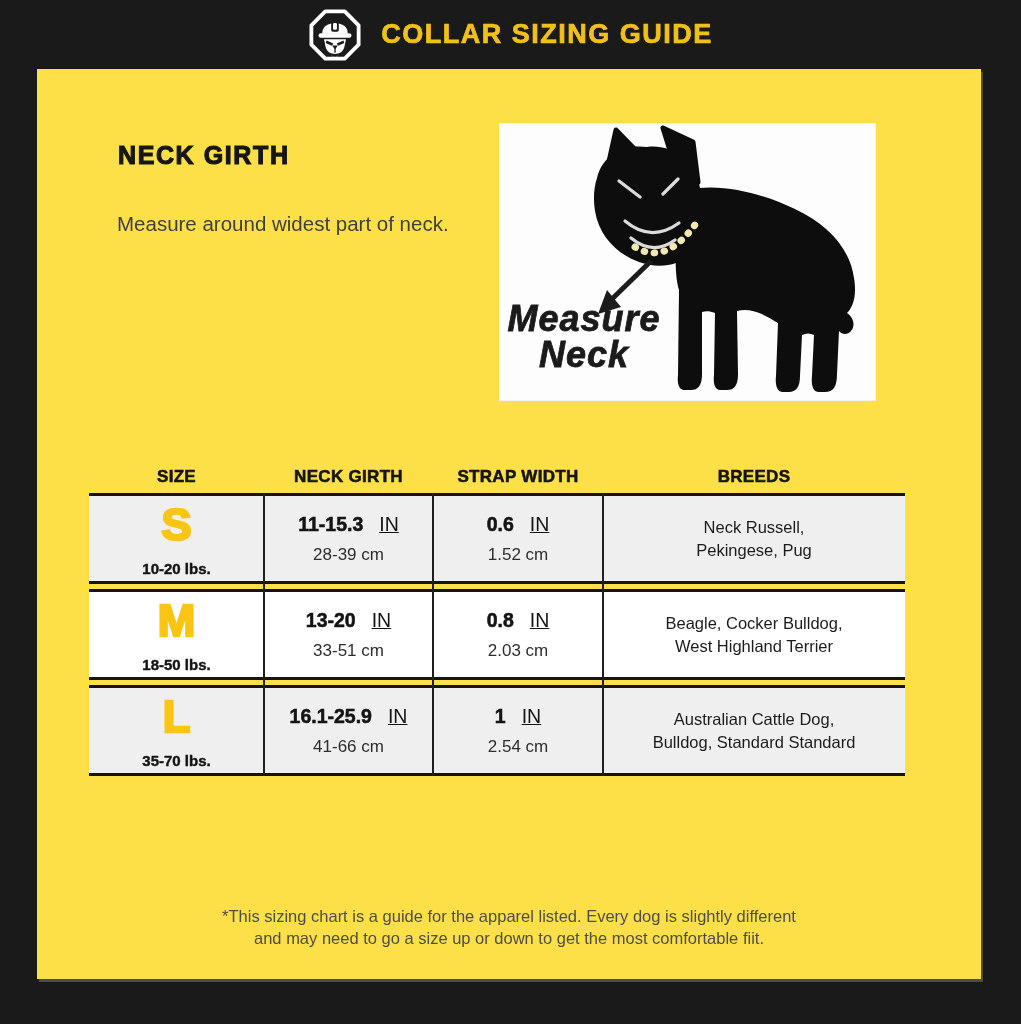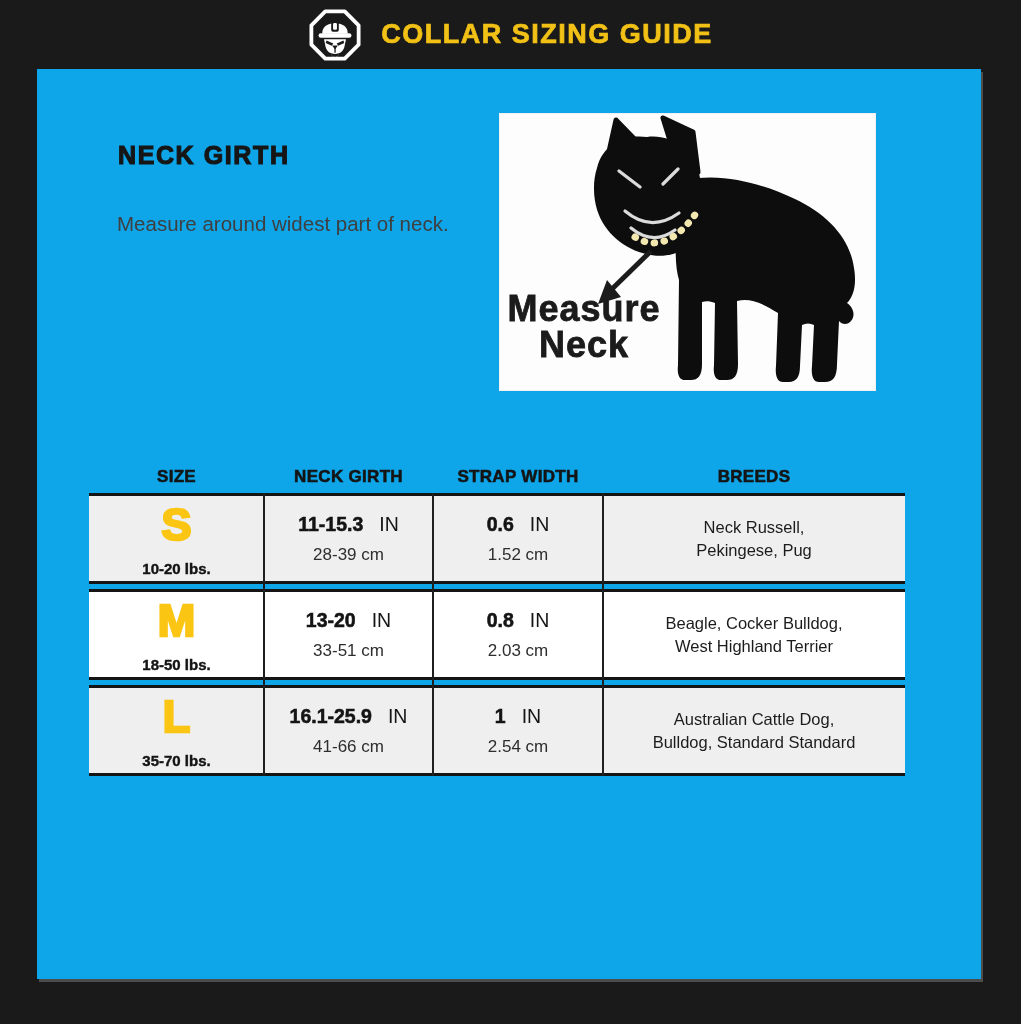--- a/index.html
+++ b/index.html
@@ -9,29 +9,29 @@
 
   
   .topbar { position: absolute; top: 0; left: 0; width: 100%; height: 69px;
             display: flex; align-items: center; justify-content: center; gap: 19px; }
   .logo { width: 54px; height: 54px; display: block; }
   .title { color: #F2C116; font-size: 27px; font-weight: bold; letter-spacing: 1.5px;
            -webkit-text-stroke: 0.7px #F2C116; white-space: nowrap; }
 
   
   .panel { position: absolute; left: 37px; top: 69px; width: 944px; height: 910px;
-           background: #0ea5e9; box-shadow: 2px 3px 0 rgba(125,125,125,0.5); }
+           background: #fde047; box-shadow: 2px 3px 0 rgba(125,125,125,0.5); }
 
   .heading { position: absolute; left: 81px; top: 72px; font-size: 25px; font-weight: bold;
              letter-spacing: 1.6px; color: #161616; -webkit-text-stroke: 1.1px #161616; }
   .subheading { position: absolute; left: 80px; top: 111px; font-size: 20.5px; color: #3f3f3f; margin-top: 32px; }
 
   
-  .figure { position: absolute; left: 463px; top: 45px; width: 375px; height: 276px;
-            background: #fdfdfd; outline: 1px solid #f1f1f1; }
+  .figure { position: absolute; left: 463px; top: 55px; width: 375px; height: 276px;
+            background: #fdfdfd; outline: 1px solid #f1f1f1; font-style: italic; }
   .figure svg { width: 100%; height: 100%; display: block; }
 
   
   .table { position: absolute; left: 52px; top: 391px; width: 816px; }
   .thead { display: flex; height: 33px; align-items: center; }
   .th { text-align: center; font-weight: bold; font-size: 17px; color: #141414;
         letter-spacing: 0.3px; -webkit-text-stroke: 0.55px #141414; }
   .c1 { width: 175px; } .c2 { width: 169px; } .c3 { width: 170px; } .c4 { width: 302px; }
   .tbody { position: relative; }
   .row { display: flex; height: 91px; border-top: 3px solid #141414; border-bottom: 3px solid #141414;
@@ -39,21 +39,21 @@
   .row:last-child { margin-bottom: 0; }
   .row.gray { background: #efefef; }
   .row.white { background: #ffffff; }
   .cell { display: flex; flex-direction: column; align-items: center; justify-content: center; height: 100%; }
   .size-letter { font-size: 45px; line-height: 0.85; font-weight: bold; color: #FBC513;
                  -webkit-text-stroke: 2.6px #FBC513; margin-top: 6px; }
   .weight { font-size: 15px; font-weight: bold; color: #141414; margin-top: 16px;
             -webkit-text-stroke: 0.4px #141414; }
   .mline1 { font-size: 19.5px; color: #141414; }
   .mline1 .val { font-weight: bold; -webkit-text-stroke: 0.55px #141414; }
-  .mline1 .unit { font-weight: normal; margin-left: 16px; }
+  .mline1 .unit { font-weight: normal; margin-left: 16px; text-decoration: underline; }
   .mline2 { font-size: 17px; color: #2e2e2e; margin-top: 9px; }
   .breeds { font-size: 16.5px; color: #1c1c1c; line-height: 1.34; text-align: center; }
   .vline { position: absolute; top: 0; bottom: 0; width: 2px; background: #1f1f1f; }
   .vl1 { left: 174px; } .vl2 { left: 343px; } .vl3 { left: 513px; }
 
   
   .footnote { position: absolute; left: 0; top: 836px; width: 100%; text-align: center;
               font-size: 16.5px; color: #4d4d4d; line-height: 1.34; }
 </style>
 </head>
@@ -186,15 +186,19 @@
             </div>
           </div>
         </div>
 
         <div class="vline vl1"></div>
         <div class="vline vl2"></div>
         <div class="vline vl3"></div>
       </div>
     </div>
 
+    <div class="footnote">
+      <div>*This sizing chart is a guide for the apparel listed. Every dog is slightly different</div>
+      <div>and may need to go a size up or down to get the most comfortable fiit.</div>
+    </div>
 
   </div>
 </div>
 
 </body></html>

